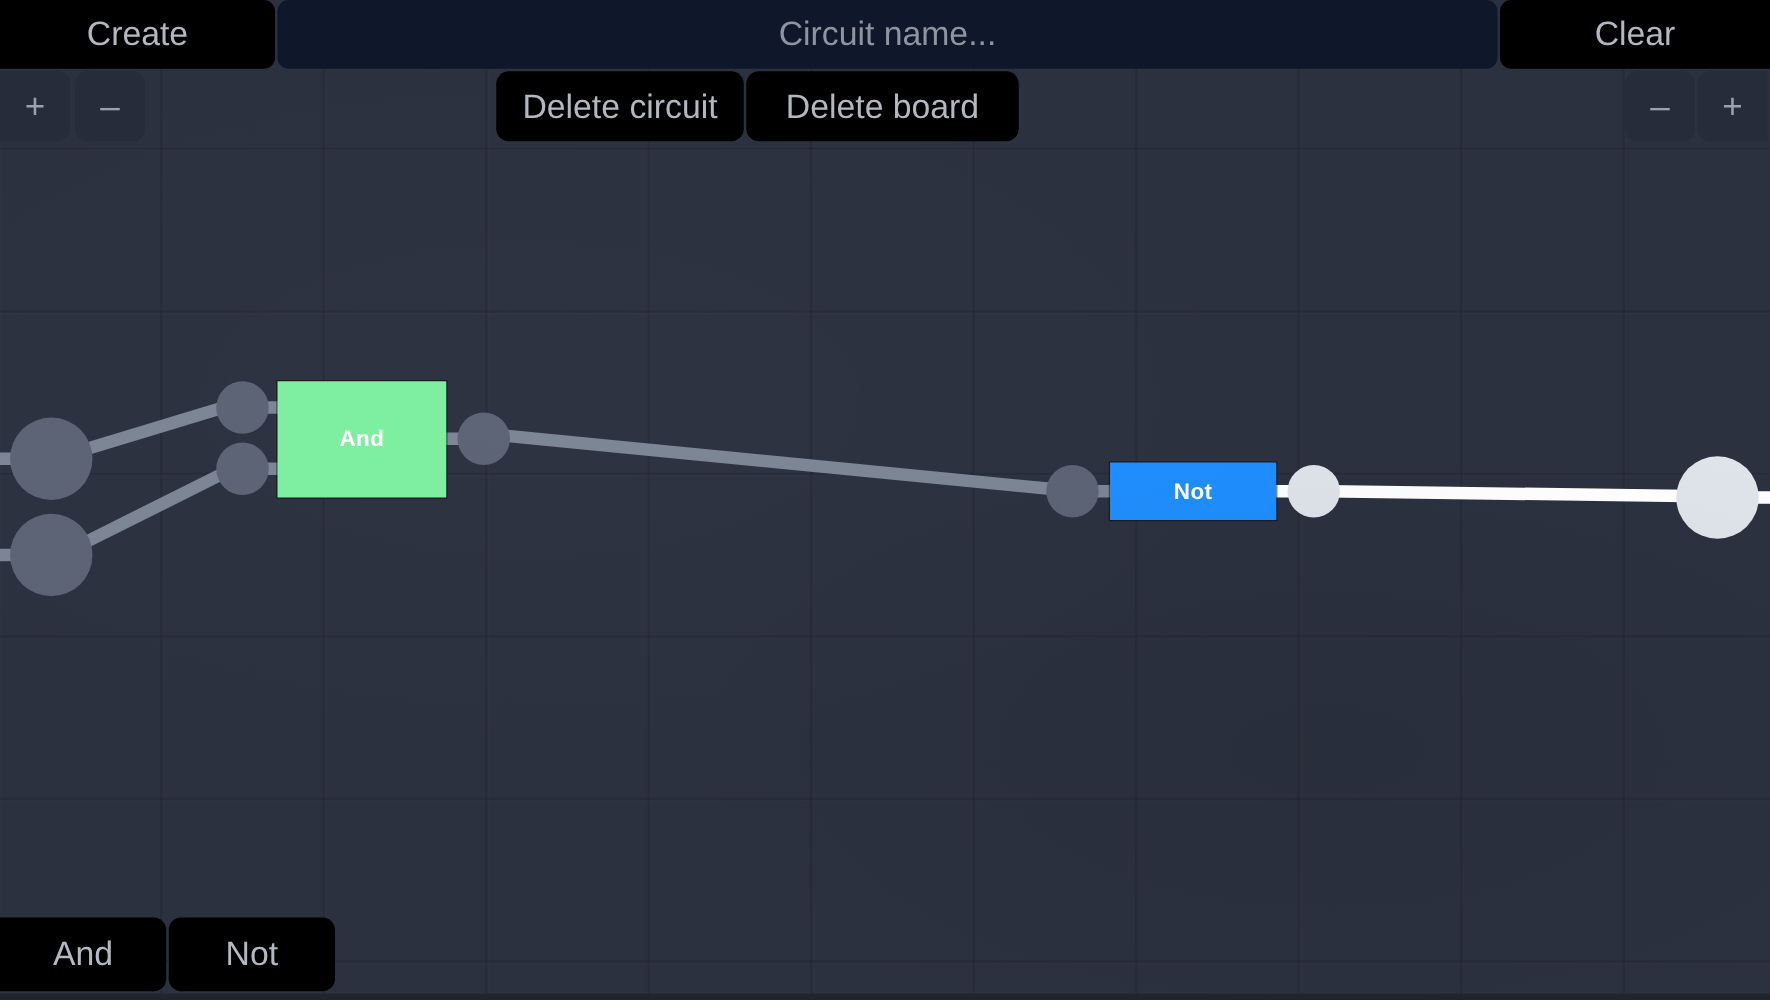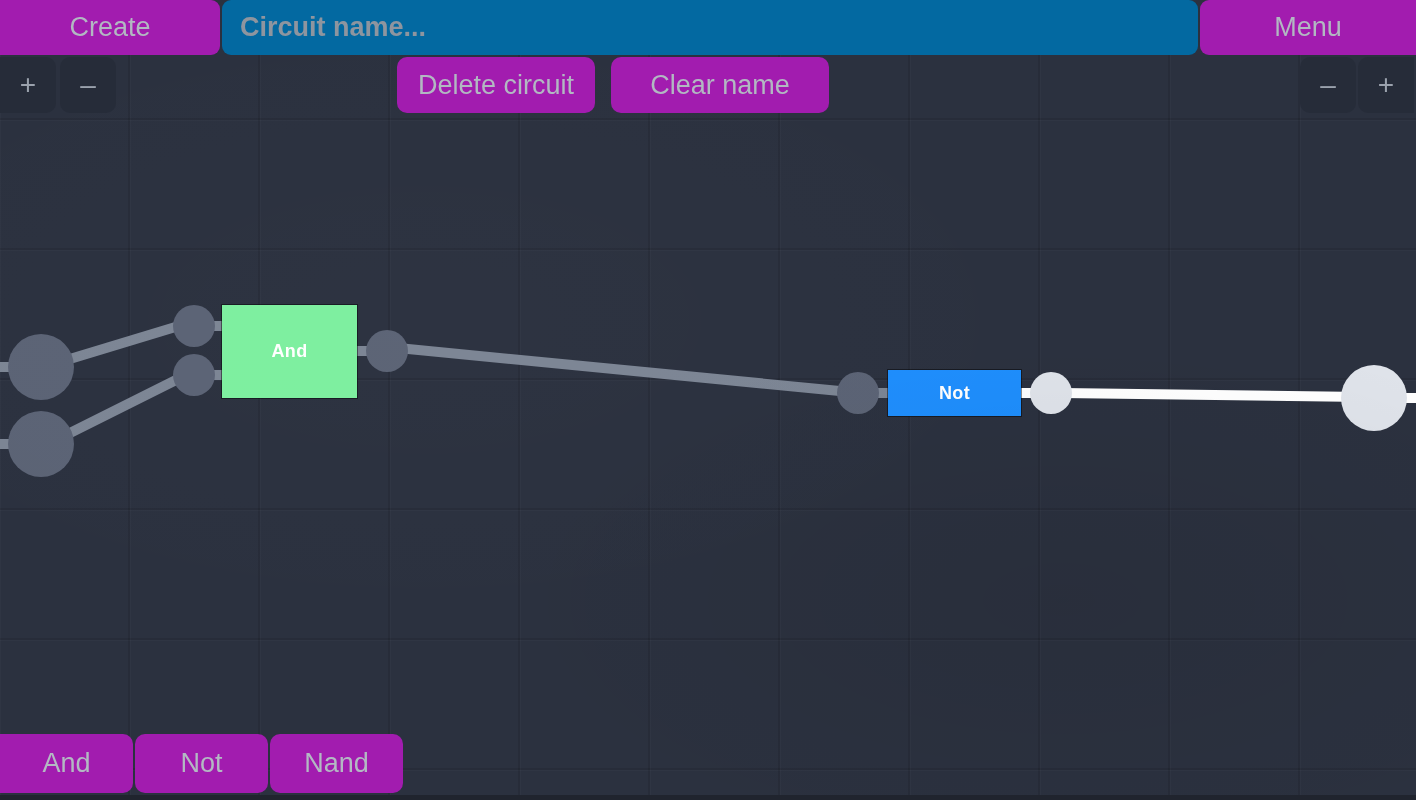--- a/index.html
+++ b/index.html
@@ -75,48 +75,49 @@
 
   .tb-row1 {
     position: absolute;
     left: 0; top: 0;
     width: 1416px;
     height: 55px;
     display: flex;
     gap: 2px;
   }
   .btn {
-    background: #a21caf;
+    background: #000000;
     color: #b2b8c2;
     border: none;
     border-radius: 9px;
     font-family: "Liberation Sans", sans-serif;
     font-size: 27px;
     font-weight: 300;
     display: flex;
     align-items: center;
     justify-content: center;
     cursor: pointer;
     padding: 0;
     overflow: hidden;
     white-space: nowrap;
   }
 
   #create-btn { width: 220px; height: 55px; border-radius: 0 9px 9px 0; margin-left: 0; }
   #name-input {
     width: 976px; height: 55px;
-    background: #0369a1;
+    background: #0f172a;
     border: none; outline: none;
     border-radius: 9px;
     color: #c9cdd5;
     font-family: "Liberation Sans", sans-serif;
     font-size: 27px;
-    font-weight: 700;
+    font-weight: 400;
     padding: 0 18px;
     box-sizing: border-box;
+    text-align: center;
   }
   #name-input::placeholder { color: #8e959f; opacity: 1; }
   #menu-btn { width: 216px; height: 55px; border-radius: 9px 0 0 9px; }
 
   .tb-row2 {
     position: absolute;
     left: 0; top: 57px;
     width: 1416px;
     height: 56px;
   }
@@ -135,21 +136,21 @@
   #zoom-in-left  { left: 0px;    border-radius: 0 10px 10px 0; }
   #zoom-out-left { left: 60px; }
   #zoom-out-right{ left: 1300px; }
   #zoom-in-right { left: 1358px; border-radius: 10px 0 0 10px; }
 
   .center-actions {
     position: absolute;
     left: 397px; top: 0;
     height: 56px;
     display: flex;
-    gap: 16px;
+    gap: 2px;
   }
   .center-actions .btn { height: 56px; border-radius: 10px; font-size: 27px; }
   #delete-circuit-btn { width: 198px; }
   #clear-board-btn    { width: 218px; }
   #open-circuit-btn   { width: 202px; }
 
   
   .bottombar {
     position: absolute;
     left: 0; bottom: 0;
@@ -218,39 +219,38 @@
       </div>
   </div>
 
   <div class="topbar">
 
     <div class="tb-row1">
       <button class="btn" id="create-btn">Create</button>
 
       <input id="name-input" type="text" placeholder="Circuit name..." style="">
 
-      <button class="btn" id="menu-btn">Menu</button>
+      <button class="btn" id="menu-btn">Clear</button>
     </div>
 
     <div class="tb-row2">
       <button class="sq-btn" id="zoom-in-left">+</button>
       <button class="sq-btn" id="zoom-out-left">–</button>
 
       <div class="center-actions">
         <button class="btn" id="delete-circuit-btn">Delete circuit</button>
-        <button class="btn" id="clear-board-btn">Clear name</button>
+        <button class="btn" id="clear-board-btn">Delete board</button>
       </div>
 
       <button class="sq-btn" id="zoom-out-right">–</button>
       <button class="sq-btn" id="zoom-in-right">+</button>
     </div>
   </div>
 
   <div class="bottombar">
     <div class="palette" id="palette">
       <button class="btn" id="gate-and">And</button>
       <button class="btn" id="gate-not">Not</button>
-      <button class="btn" id="gate-nand">Nand</button>
     </div>
     <div class="bottom-edge"></div>
   </div>
 
 </div>
 
 </body></html>

